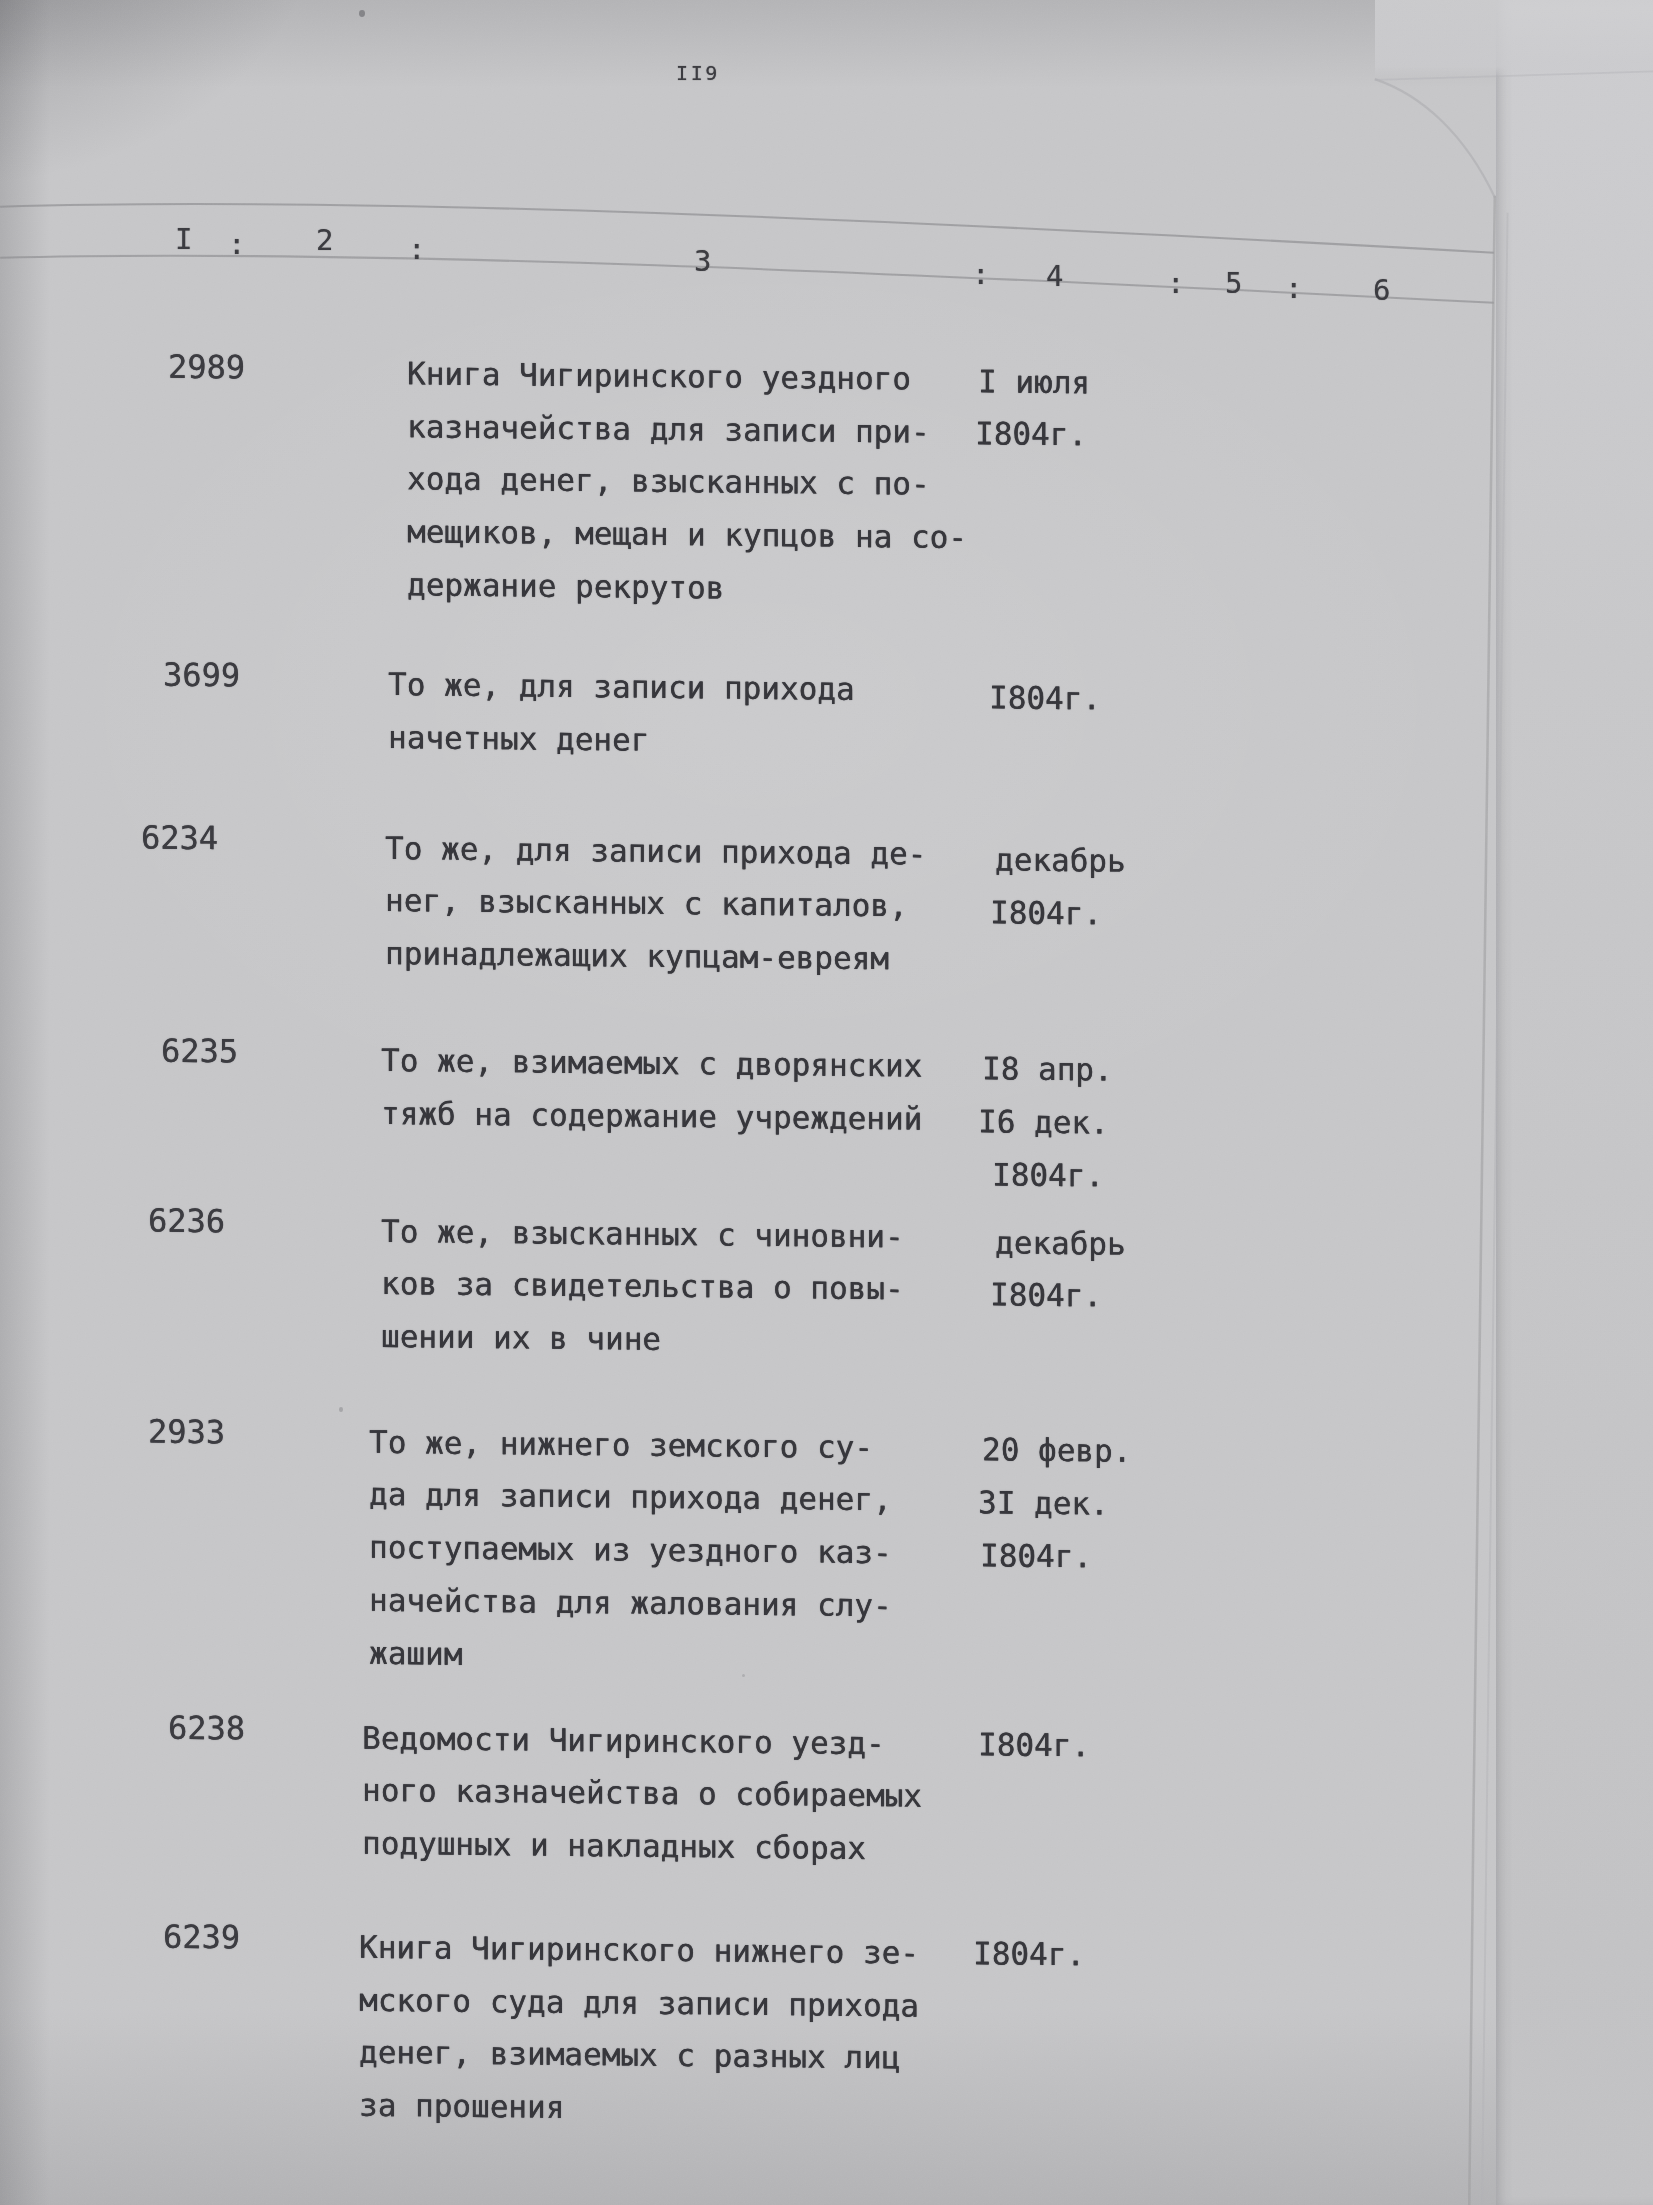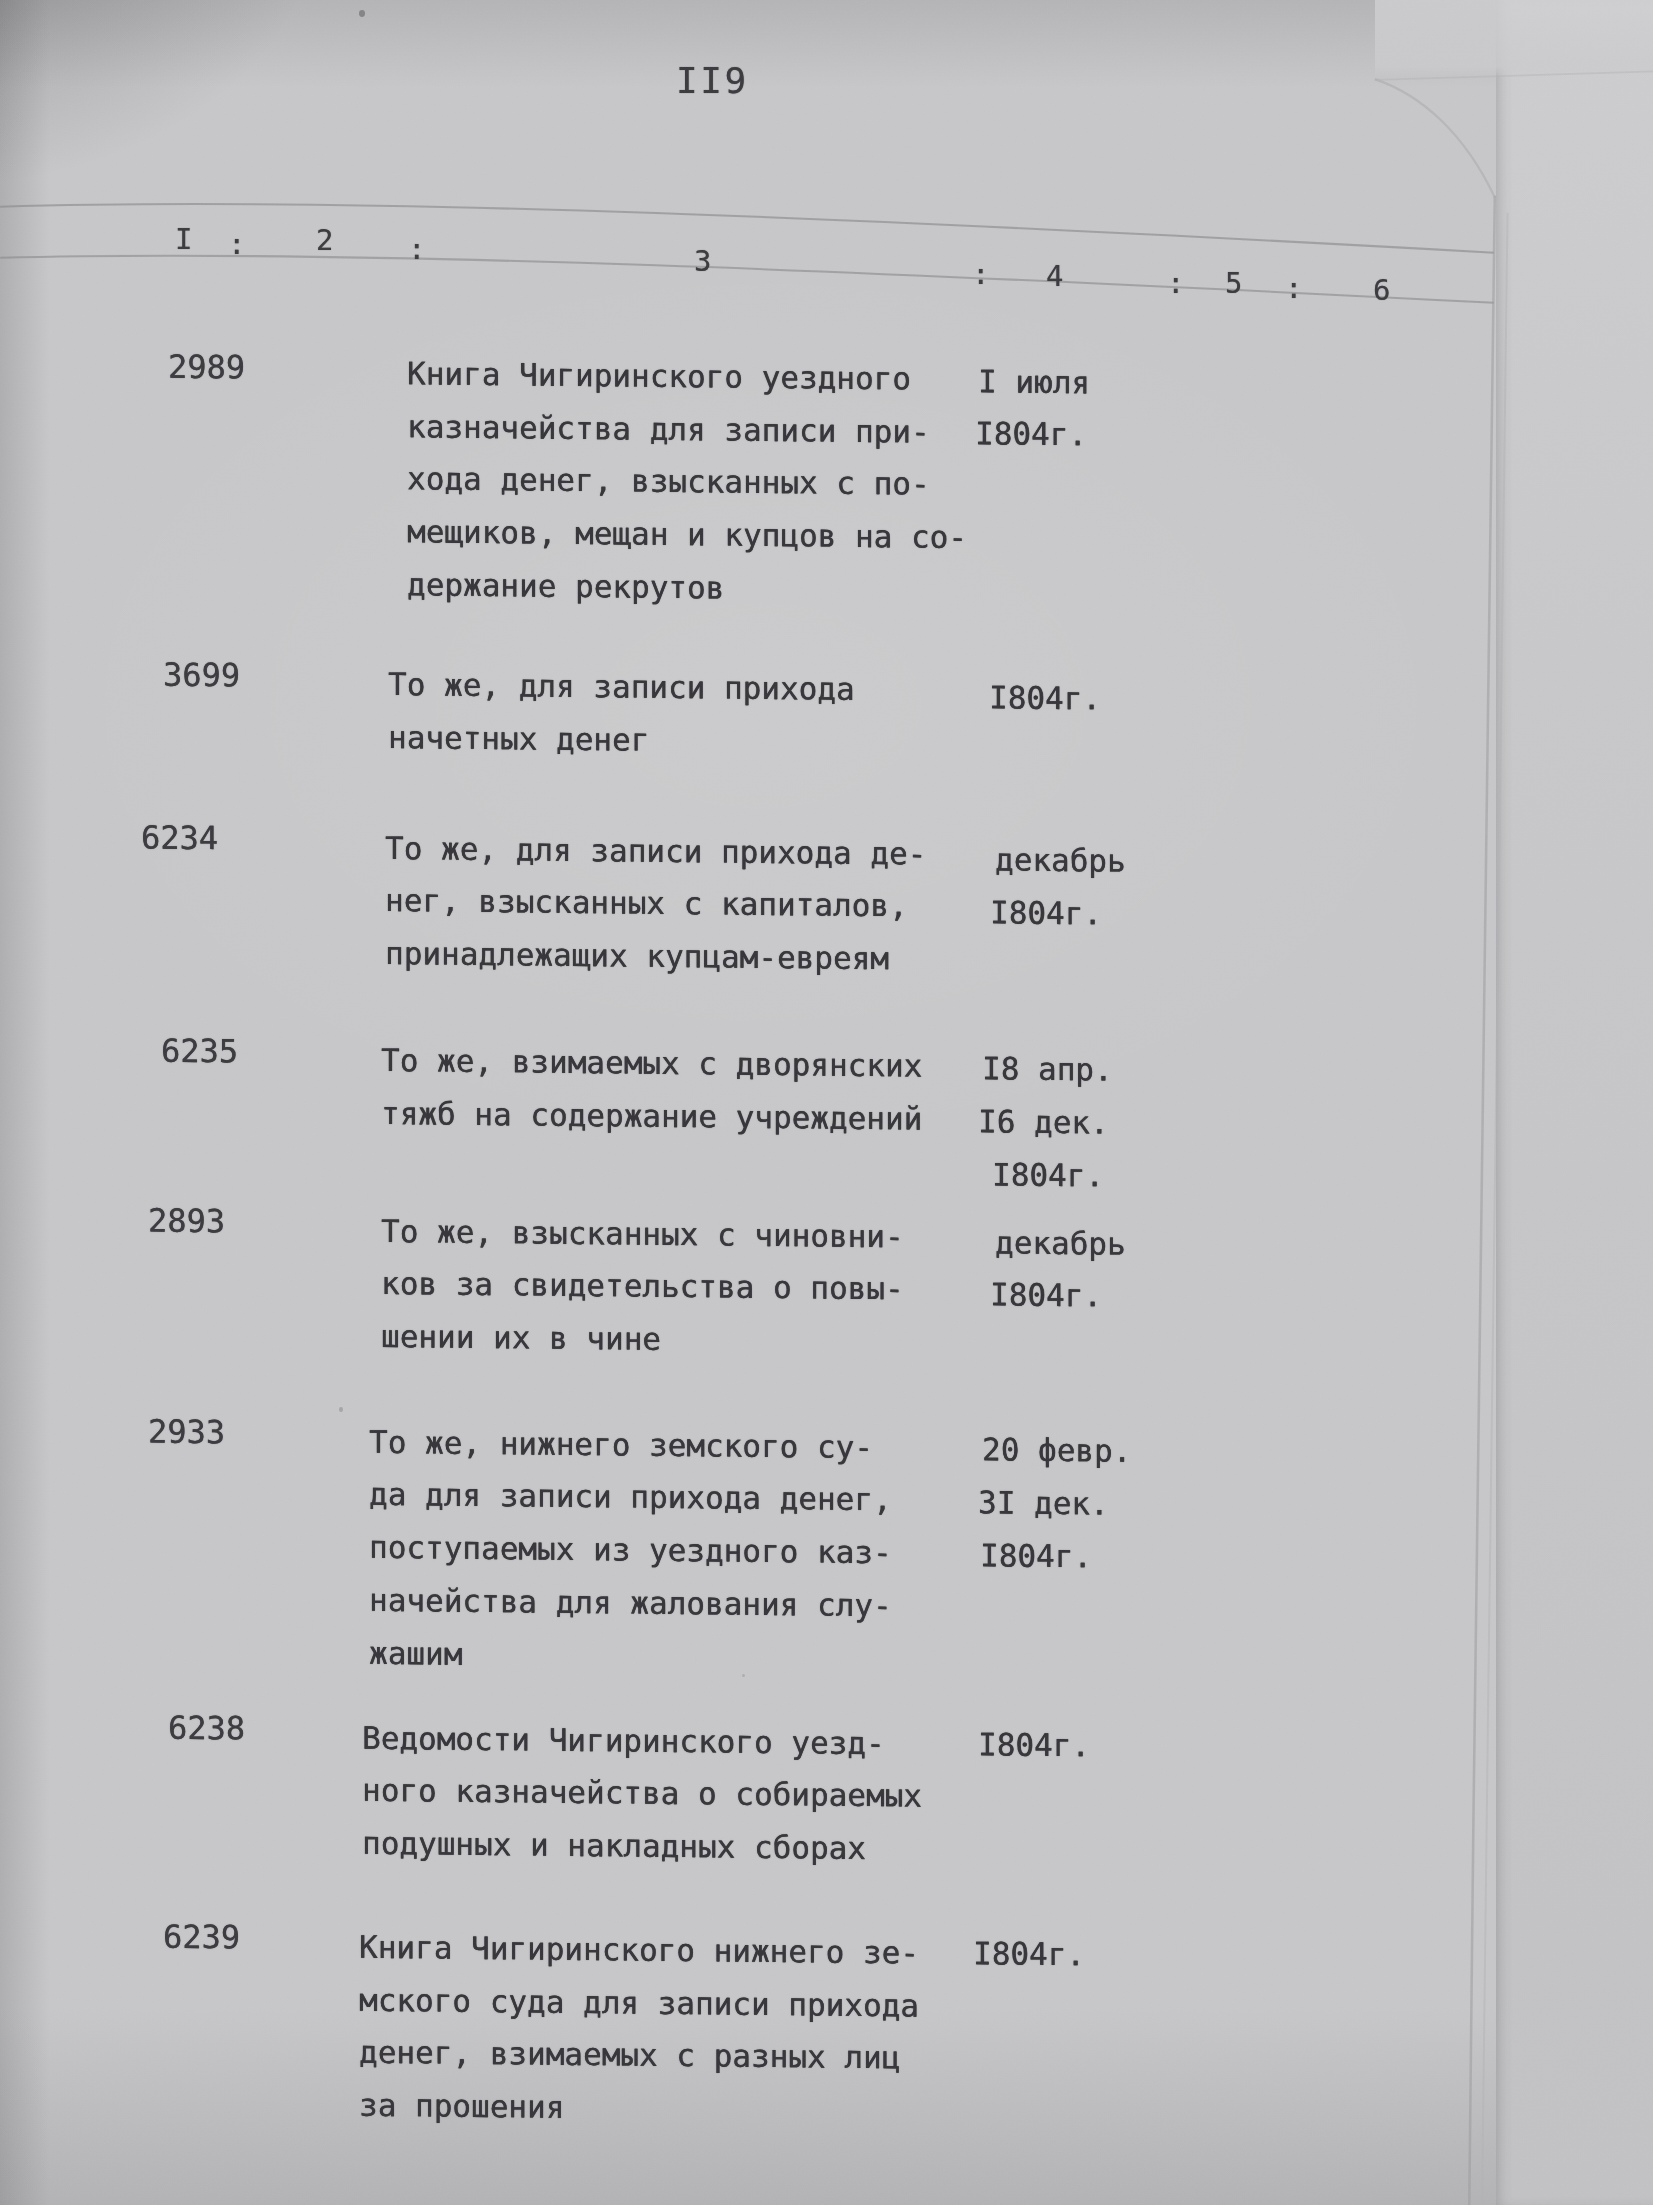--- a/index.html
+++ b/index.html
@@ -24,21 +24,21 @@
     background:linear-gradient(180deg,#cccccf 0%,#c7c7c9 30%,#c1c1c3 100%);
     box-shadow:inset 8.5px 0 13.6px -6.8px rgba(70,70,75,0.30);
   }
   .toprightsliver{
     position:absolute;left:1375px;top:0;width:279px;height:78px;
     background:linear-gradient(180deg,#cfcfd1,#cacacd 85%,transparent);
     opacity:.8;
   }
   svg.lines{position:absolute;left:0;top:0;pointer-events:none;}
   .p{ 
-    position:absolute;font-size:36px;line-height:1;letter-spacing:2.6px;
+    position:absolute;font-size:20px;line-height:1;letter-spacing:2.6px;
     color:#3a3a3f;text-shadow:0 0 1.1px rgba(58,58,63,0.75);
   }
   .h{ 
     position:absolute;font-size:29px;line-height:1;color:#3a3a3f;
     text-shadow:0 0 1px rgba(58,58,63,0.7);white-space:pre;
   }
   .content{position:absolute;left:0;top:0;width:1654px;height:2205px;
     transform:skewY(0.6deg);transform-origin:0 0;}
   .t{ 
     position:absolute;font-size:31px;line-height:1;color:#35353a;white-space:pre;
@@ -105,21 +105,21 @@
     <span class="t" style="left:995px;top:834px">декабрь</span>
     <span class="t" style="left:990px;top:887px">I804г.</span>
 
     <span class="n" style="left:161px;top:1033px">6235</span>
     <span class="t" style="left:381px;top:1041px">То же, взимаемых с дворянских</span>
     <span class="t" style="left:381px;top:1094px">тяжб на содержание учреждений</span>
     <span class="t" style="left:982px;top:1043px">I8 апр.</span>
     <span class="t" style="left:978px;top:1096px">I6 дек.</span>
     <span class="t" style="left:992px;top:1149px">I804г.</span>
 
-    <span class="n" style="left:148px;top:1203px">2893</span>
+    <span class="n" style="left:148px;top:1203px">6236</span>
     <span class="t" style="left:381px;top:1212px">То же, взысканных с чиновни-</span>
     <span class="t" style="left:381px;top:1264px">ков за свидетельства о повы-</span>
     <span class="t" style="left:381px;top:1317px">шении их в чине</span>
     <span class="t" style="left:995px;top:1217px">декабрь</span>
     <span class="t" style="left:990px;top:1269px">I804г.</span>
 
     <span class="n" style="left:148px;top:1414px">2933</span>
     <span class="t" style="left:369px;top:1423px">То же, нижнего земского су-</span>
     <span class="t" style="left:369px;top:1475px">да для записи прихода денег,</span>
     <span class="t" style="left:369px;top:1528px">поступаемых из уездного каз-</span>

